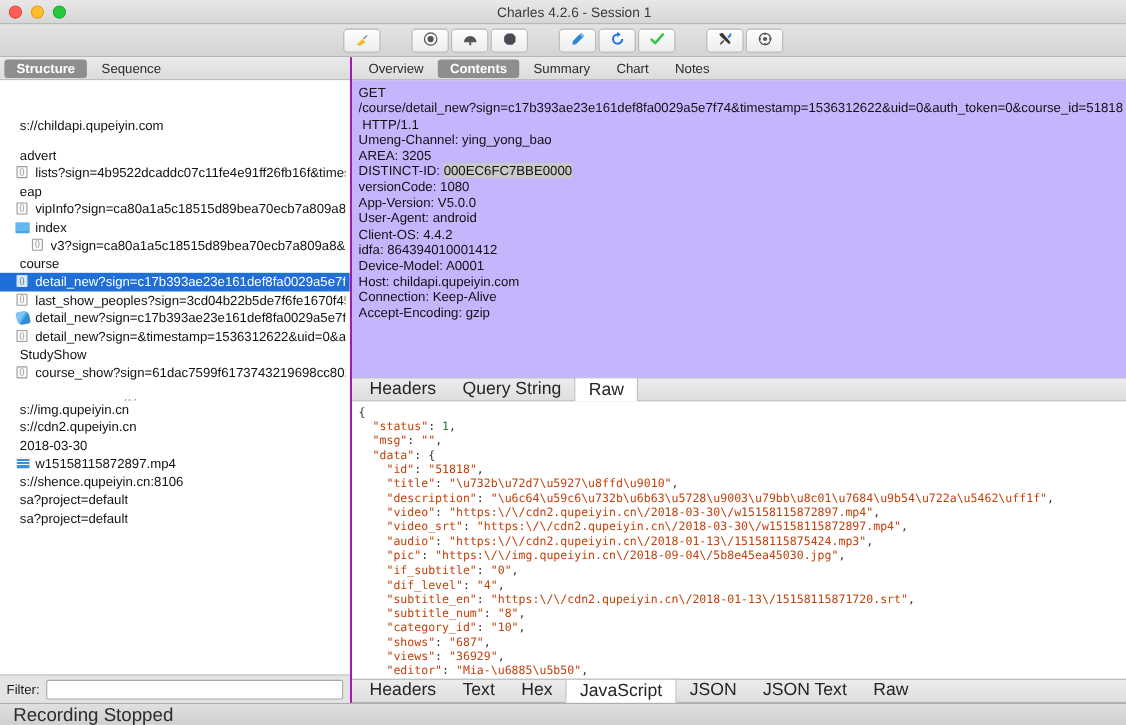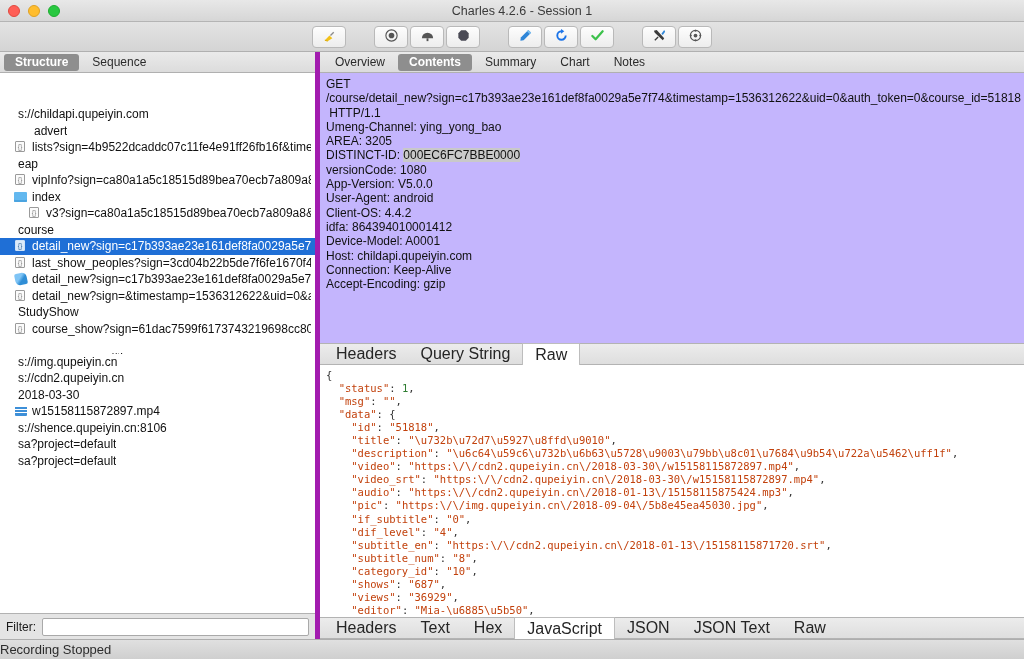--- a/index.html
+++ b/index.html
@@ -43,21 +43,21 @@
     background: linear-gradient(#fdfdfd, #ededed);
     border: 1px solid #b9b9b9; border-radius: 4px;
     display: flex; align-items: center; justify-content: center;
     box-shadow: 0 1px 0 rgba(255,255,255,0.7) inset;
   }
   .tgap { width: 26px; }
 
   
   .main { flex: 1 1 auto; display: flex; min-height: 0; }
   .left-pane { width: 320px; flex: 0 0 320px; display: flex; flex-direction: column;
-               border-right: 5px solid #a21caf; background: #fff; min-height:0; }
+               border-right: 2px solid #a21caf; background: #fff; min-height:0; }
   .right-pane { flex: 1 1 auto; display: flex; flex-direction: column; min-width: 0; min-height:0; }
 
   
   .tabstrip {
     height: 21px; flex: 0 0 21px;
     background: linear-gradient(#eaeaea, #dcdcdc);
     border-bottom: 1px solid #b0b0b0;
     display: flex; align-items: center; padding-left: 4px; gap: 2px;
   }
   .tab {
@@ -159,22 +159,22 @@
   .k { color: #c2410c; }
   .s { color: #c2410c; }
   .n { color: #2e7d32; }
   .p { color: #333; }
 
   
   .statusbar {
     height: 20px; flex: 0 0 20px;
     background: linear-gradient(#e0e0e0, #cfcfcf);
     border-top: 1px solid #aeaeae;
-    display: flex; align-items: center; padding-left: 0;
-    font-size: 13px; color: #2c2c2c; text-align: right;
+    display: flex; align-items: center; padding-left: 12px;
+    font-size: 17px; color: #2c2c2c; text-align: right;
   }
 </style>
 </head>
 <body>
 
 <div id="app">
 
   <div class="titlebar">
     <div class="lights">
       <div class="light red"></div>
@@ -275,21 +275,21 @@
           <div class="tab sel-dark">Structure</div>
           <div class="tab">Sequence</div>
         </div>
       <div class="tree" id="tree">
           <div class="trow" style="padding-left: 0px; margin-top: 31px;">
             <span class="tico">
               <div class="ico-blank"></div>
             </span>
             <span class="tlabel">s://childapi.qupeiyin.com</span>
           </div>
-          <div class="trow" style="padding-left: 16px;">
+          <div class="trow" style="padding-left: 0px; margin-top: 10px;">
             <span class="tico">
               <div class="ico-blank"></div>
             </span>
             <span class="tlabel">advert</span>
           </div>
           <div class="trow" style="padding-left: 14px;">
             <span class="tico">
               <div class="ico-doc">{}</div>
             </span>
             <span class="tlabel">lists?sign=4b9522dcaddc07c11fe4e91ff26fb16f&amp;timestamp=1</span>

